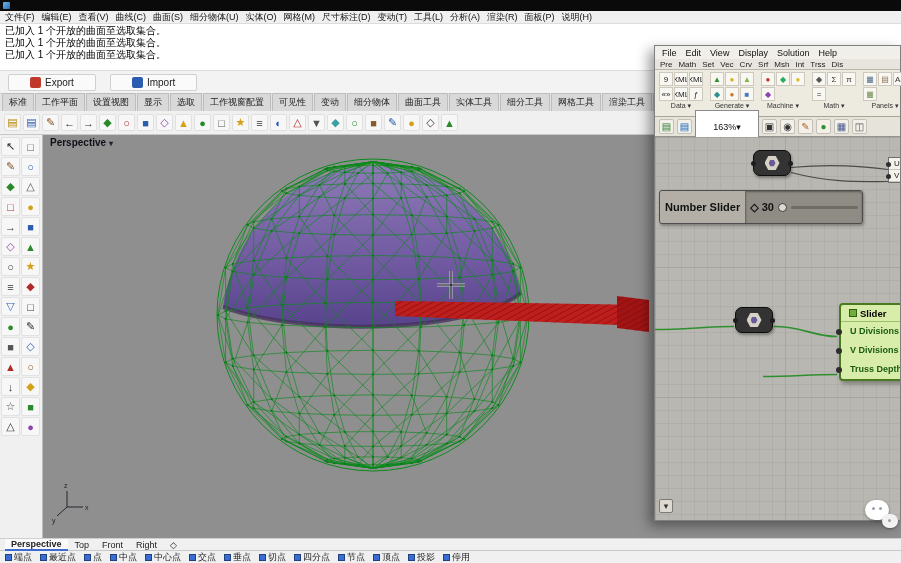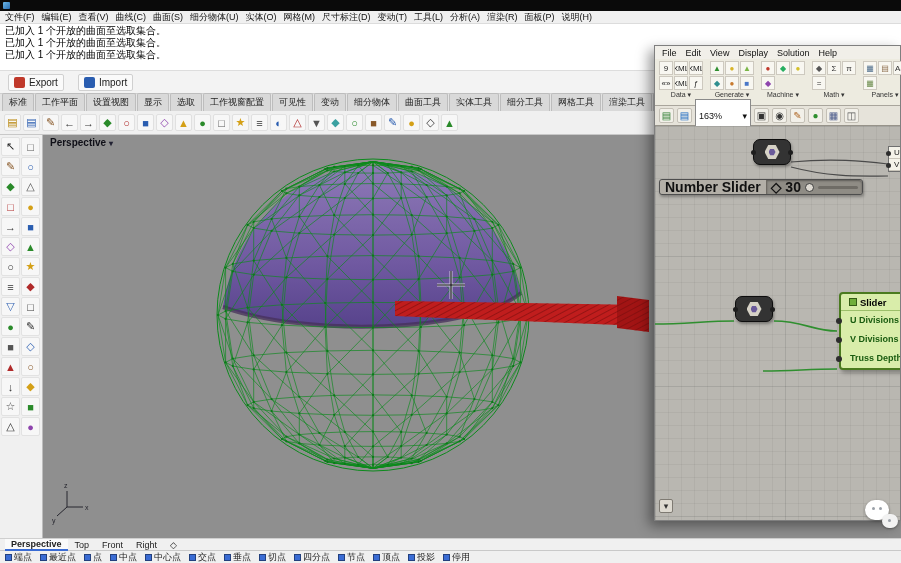--- a/index.html
+++ b/index.html
@@ -7,21 +7,21 @@
   .screen { position:relative; width:901px; height:563px; background:#d4d0c8; }
 
   
   .titlebar { height:11px; background:#0a0a0a; color:#e8e8e8; font-size:8px; line-height:11px; display:flex; align-items:center; gap:3px; padding:0 3px; }
   .titlebar .appicon { width:7px; height:7px; background:linear-gradient(135deg,#6bb7e8,#2a6db0); border-radius:1px; }
   .menubar { height:13px; background:#f0f0f0; border-bottom:1px solid #dcdcdc; display:flex; align-items:center; gap:7px; padding:0 5px; font-size:9px; color:#111; }
   .menubar span { cursor:default; }
   .cmdarea { height:47px; background:#ffffff; font-size:10px; line-height:12px; padding:1px 5px; color:#000; border-bottom:1px solid #ddd; }
   .cmd-prompt { color:#000; }
   .exportrow { height:23px; background:#f3f3f3; border-bottom:1px solid #cfcfcf; display:flex; align-items:center; gap:14px; padding:0 8px; font-size:10px; color:#222; }
-  .mini-btn { display:flex; align-items:center; gap:4px; padding:2px 5px; border:1px solid #d0d0d0; border-radius:2px; background:#fafafa; }
+  .mini-btn { display:flex; align-items:center; gap:4px; padding:2px 21px; border:1px solid #d0d0d0; border-radius:2px; background:#fafafa; }
   .mini-btn .bicon { width:11px; height:11px; border-radius:2px; }
   .tabsrow { height:17px; background:#e4e4e4; display:flex; align-items:flex-end; padding-left:2px; font-size:9px; color:#222; }
   .rtab { padding:2px 6px 2px; background:#d9d9d9; border:1px solid #bdbdbd; border-bottom:none; border-radius:2px 2px 0 0; margin-right:1px; white-space:nowrap; }
   .iconbar { height:24px; background:#f0f0f0; border-bottom:1px solid #c8c8c8; display:flex; align-items:center; gap:2px; padding:0 4px; }
   .tbicon { width:17px; height:17px; display:flex; align-items:center; justify-content:center; font-size:11px; border-radius:2px; background:#f7f7f7; border:1px solid #e0e0e0; }
 
   
   .workarea { position:relative; height:403px; display:flex; }
   .sidebar { width:43px; background:#f0f0f0; border-right:1px solid #bdbdbd; display:flex; flex-wrap:wrap; align-content:flex-start; padding:2px 1px; gap:1px; }
   .sbicon { width:19px; height:19px; display:flex; align-items:center; justify-content:center; font-size:11px; background:#f7f7f7; border:1px solid #e2e2e2; border-radius:2px; }
@@ -44,37 +44,37 @@
   .gh-winbtn { margin-left:auto; width:11px; height:11px; background:#2b2b2b; border:1px solid #111; }
   .gh-menu { height:13px; background:#f1efe9; display:flex; align-items:center; gap:9px; padding:0 7px; font-size:9px; color:#111; }
   .gh-tabs { height:11px; background:#e8e5de; border-bottom:1px solid #b9b5ac; display:flex; align-items:flex-end; gap:6px; padding:0 5px; font-size:8px; color:#222; }
   .gh-ribbon { height:47px; background:#edebe0; border-bottom:1px solid #a9a59c; display:flex; gap:7px; padding:2px 4px 1px; }
   .gh-group { display:flex; flex-direction:column; align-items:center; }
   .gh-gicons { display:grid; grid-template-columns:repeat(3,14px); grid-auto-rows:14px; gap:1px; }
   .gh-gi { display:flex; align-items:center; justify-content:center; font-size:8px; background:#f8f7f1; border:1px solid #cdc9bf; overflow:hidden; }
   .gh-gcap { font-size:7px; color:#333; margin-top:1px; white-space:nowrap; }
   .gh-canvasbar { height:20px; background:#e6e3da; border-bottom:1px solid #97938a; display:flex; align-items:center; gap:3px; padding:0 4px; }
   .cbicon { width:15px; height:15px; display:flex; align-items:center; justify-content:center; font-size:10px; background:#f2f0e9; border:1px solid #c4c0b6; border-radius:2px; }
-  .zoomsel { height:14px; width:56px; background:#fff; border:1px solid #8a8a8a; font-size:9px; display:flex; align-items:center; justify-content:space-between; padding:16px 3px; color:#111; }
+  .zoomsel { height:14px; width:64px; background:#fff; border:1px solid #8a8a8a; font-size:9px; display:flex; align-items:center; justify-content:center; padding:16px 3px; color:#111; }
   .gh-canvas { flex:1; position:relative; overflow:hidden; background:#b9b7b1;
     background-image:
       linear-gradient(rgba(0,0,0,.045) 1px, transparent 1px),
       linear-gradient(90deg, rgba(0,0,0,.045) 1px, transparent 1px),
       linear-gradient(rgba(0,0,0,.06) 1px, transparent 1px),
       linear-gradient(90deg, rgba(0,0,0,.06) 1px, transparent 1px);
     background-size:13px 13px,13px 13px,130px 130px,130px 130px; }
   .wires { position:absolute; inset:0; width:100%; height:100%; }
 
   .gh-node { position:absolute; width:38px; height:26px; background:#333; border:1px solid #0d0d0d; border-radius:7px; display:flex; align-items:center; justify-content:center; box-shadow:1px 2px 3px rgba(0,0,0,.35); }
   .gh-node .hex { width:15px; height:15px; background:#d6d2c6; clip-path:polygon(25% 3%,75% 3%,100% 50%,75% 97%,25% 97%,0 50%); display:flex; align-items:center; justify-content:center; }
   .gh-node .hex i { width:7px; height:7px; background:#6a5a9a; clip-path:polygon(25% 3%,75% 3%,100% 50%,75% 97%,25% 97%,0 50%); }
   .gh-node .nub { position:absolute; width:5px; height:5px; border-radius:50%; background:#1d1d1d; top:10px; }
   .gh-node .nub.l { left:-3px; } .gh-node .nub.r { right:-3px; }
 
-  .gh-slider { position:absolute; height:16px; display:flex; align-items:center; background:#a5a19a; border:1px solid #4d4d4d; border-radius:3px; font-size:14px; color:#111; box-shadow:1px 2px 3px rgba(0,0,0,.3);justify-content:space-between; }
+  .gh-slider { position:absolute; height:34px; display:flex; align-items:center; background:#a5a19a; border:1px solid #4d4d4d; border-radius:3px; font-size:11px; color:#111; box-shadow:1px 2px 3px rgba(0,0,0,.3);justify-content:space-between; }
   .gh-slider .slabel { padding:0 5px; font-weight:bold; background:#b3afa7; border-right:1px solid #6e6a63; border-radius:3px 0 0 3px; height:100%; display:flex; align-items:center; white-space:nowrap; }
   .gh-slider .strack { flex:1; height:100%; display:flex; align-items:center; background:#8f8c85; box-shadow:inset 0 1px 2px rgba(0,0,0,.35); border-radius:0 3px 3px 0; padding:0 4px; gap:4px; }
   .gh-slider .sval { font-weight:bold; white-space:nowrap; }
   .gh-slider .sgrip { width:9px; height:9px; border-radius:50%; background:#ddd9d1; border:1px solid #3d3d3d; }
   .gh-slider .srail { flex:1; height:3px; background:#6f6c66; border-radius:2px; }
 
   .gh-panel { position:absolute; background:#d9edaa; border:2px solid #4a7a1f; border-radius:4px; box-shadow:2px 3px 4px rgba(0,0,0,.3); }
   .gh-panel .ptitle { height:17px; display:flex; align-items:center; gap:3px; padding-left:8px; font-size:9.5px; font-weight:bold; color:#000; border-bottom:1px solid #9cbf6a; }
   .gh-panel .ptitle .picon { width:8px; height:8px; background:#6fae3a; border:1px solid #335c14; }
   .gh-panel .prow { position:relative; height:19px; line-height:19px; padding-left:9px; font-size:9px; font-weight:bold; color:#1a5c10; white-space:nowrap; }
@@ -350,20 +350,32 @@
 
   <div class="gh">
     <div class="gh-menu">
       <span>File</span>
         <span>Edit</span>
         <span>View</span>
         <span>Display</span>
         <span>Solution</span>
         <span>Help</span>
     </div>
+    <div class="gh-tabs">
+      <span>Pre</span>
+        <span>Math</span>
+        <span>Set</span>
+        <span>Vec</span>
+        <span>Crv</span>
+        <span>Srf</span>
+        <span>Msh</span>
+        <span>Int</span>
+        <span>Trss</span>
+        <span>Dis</span>
+    </div>
 
     <div class="gh-ribbon">
       <div class="gh-group">
         <div class="gh-gicons">
             <span class="gh-gi" style="color: rgb(34, 34, 34);">9</span>
             <span class="gh-gi" style="color: rgb(34, 34, 34);">XML</span>
             <span class="gh-gi" style="color: rgb(34, 34, 34);">XML</span>
             <span class="gh-gi" style="color: rgb(34, 34, 34);">«»</span>
             <span class="gh-gi" style="color: rgb(34, 34, 34);">XML</span>
             <span class="gh-gi" style="color: rgb(34, 34, 34);">ƒ</span>

